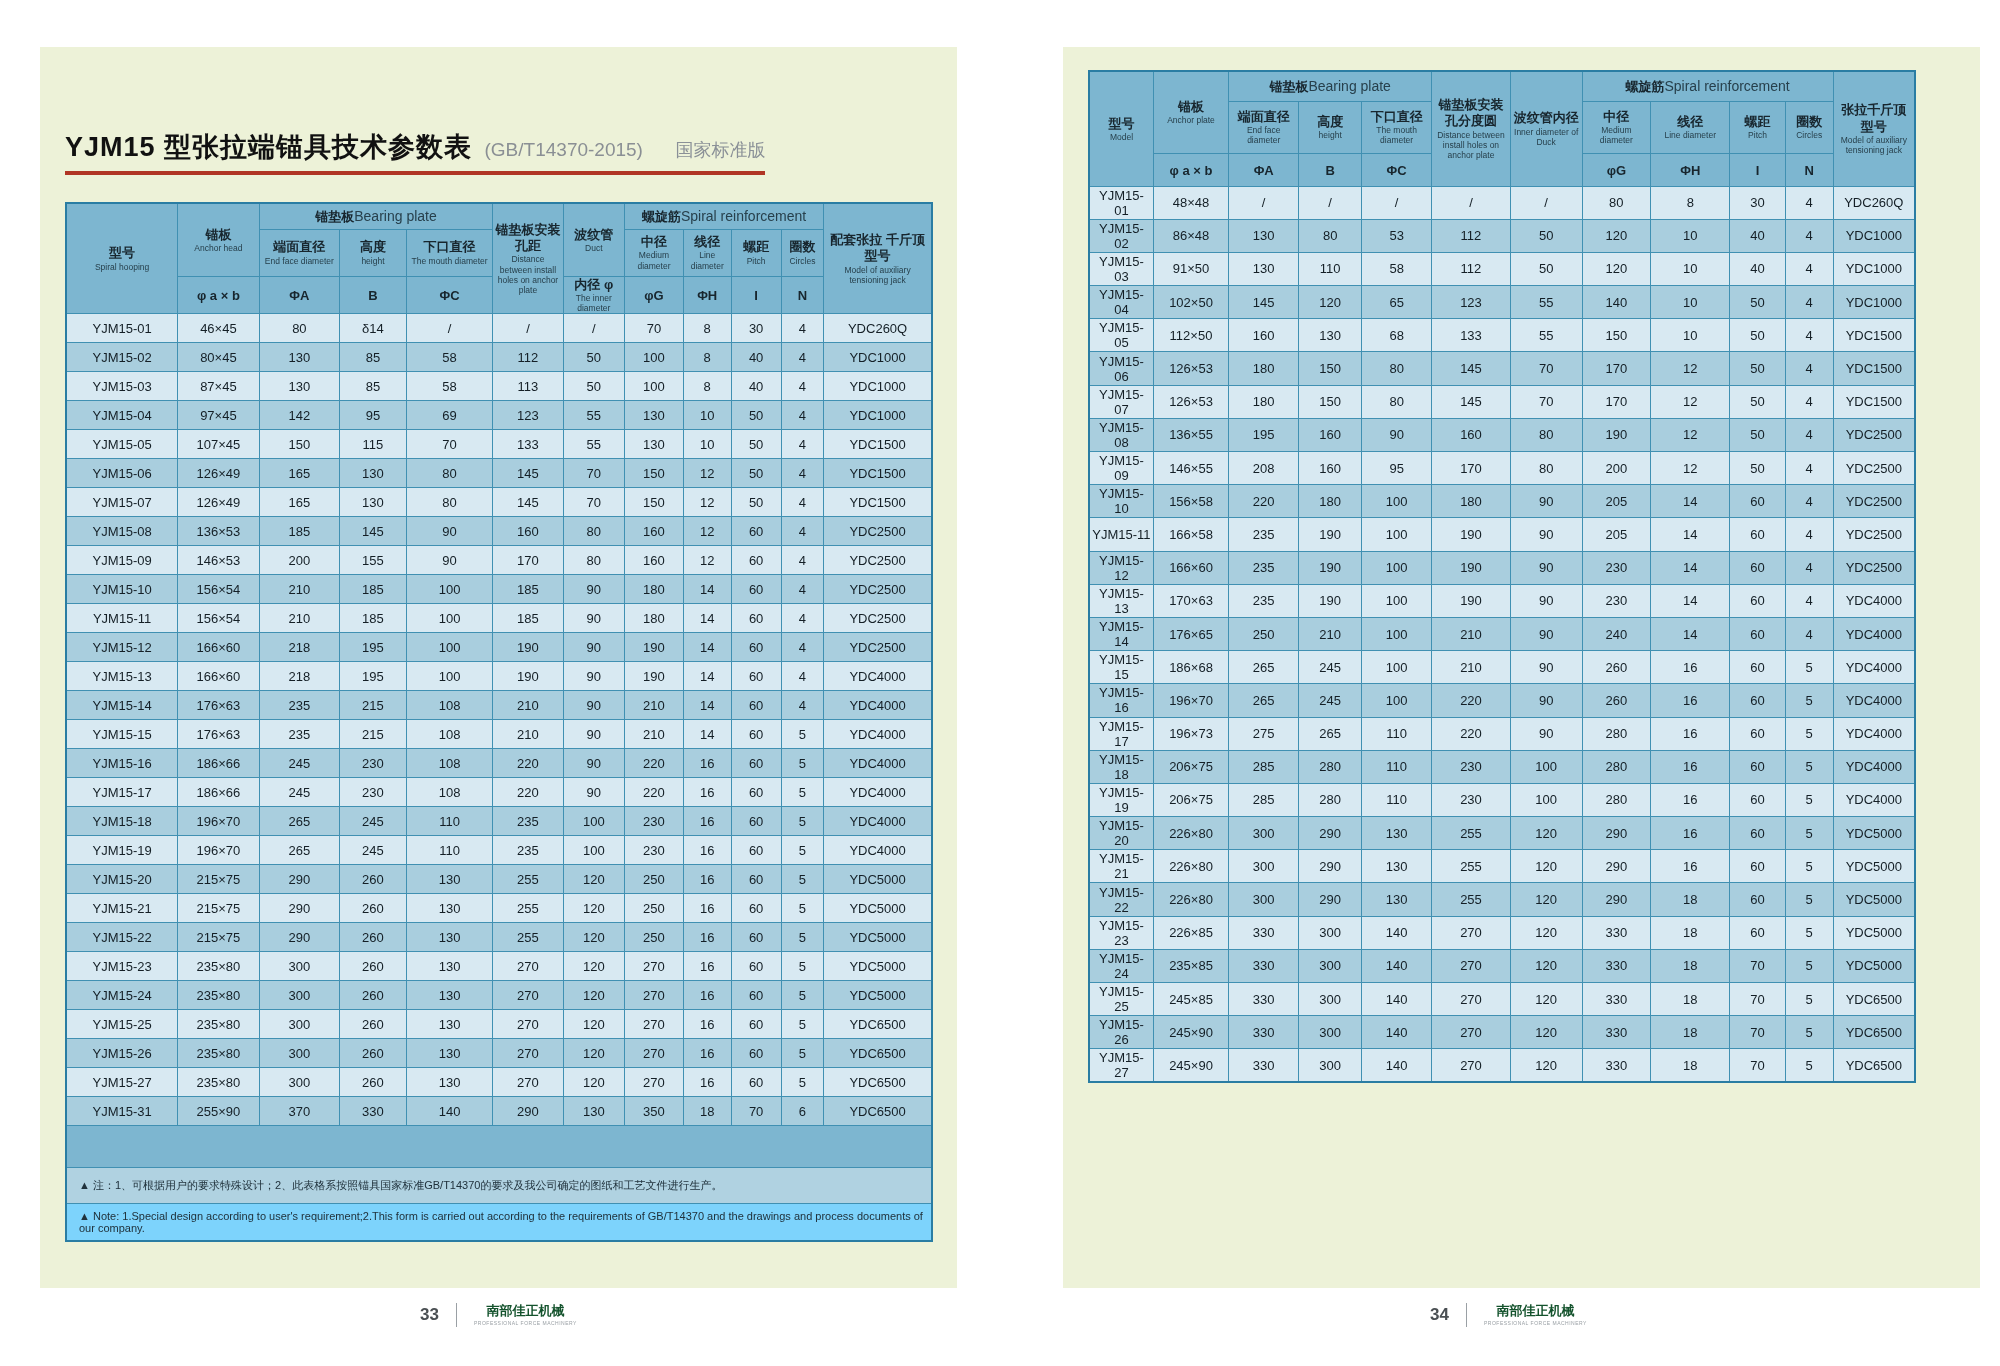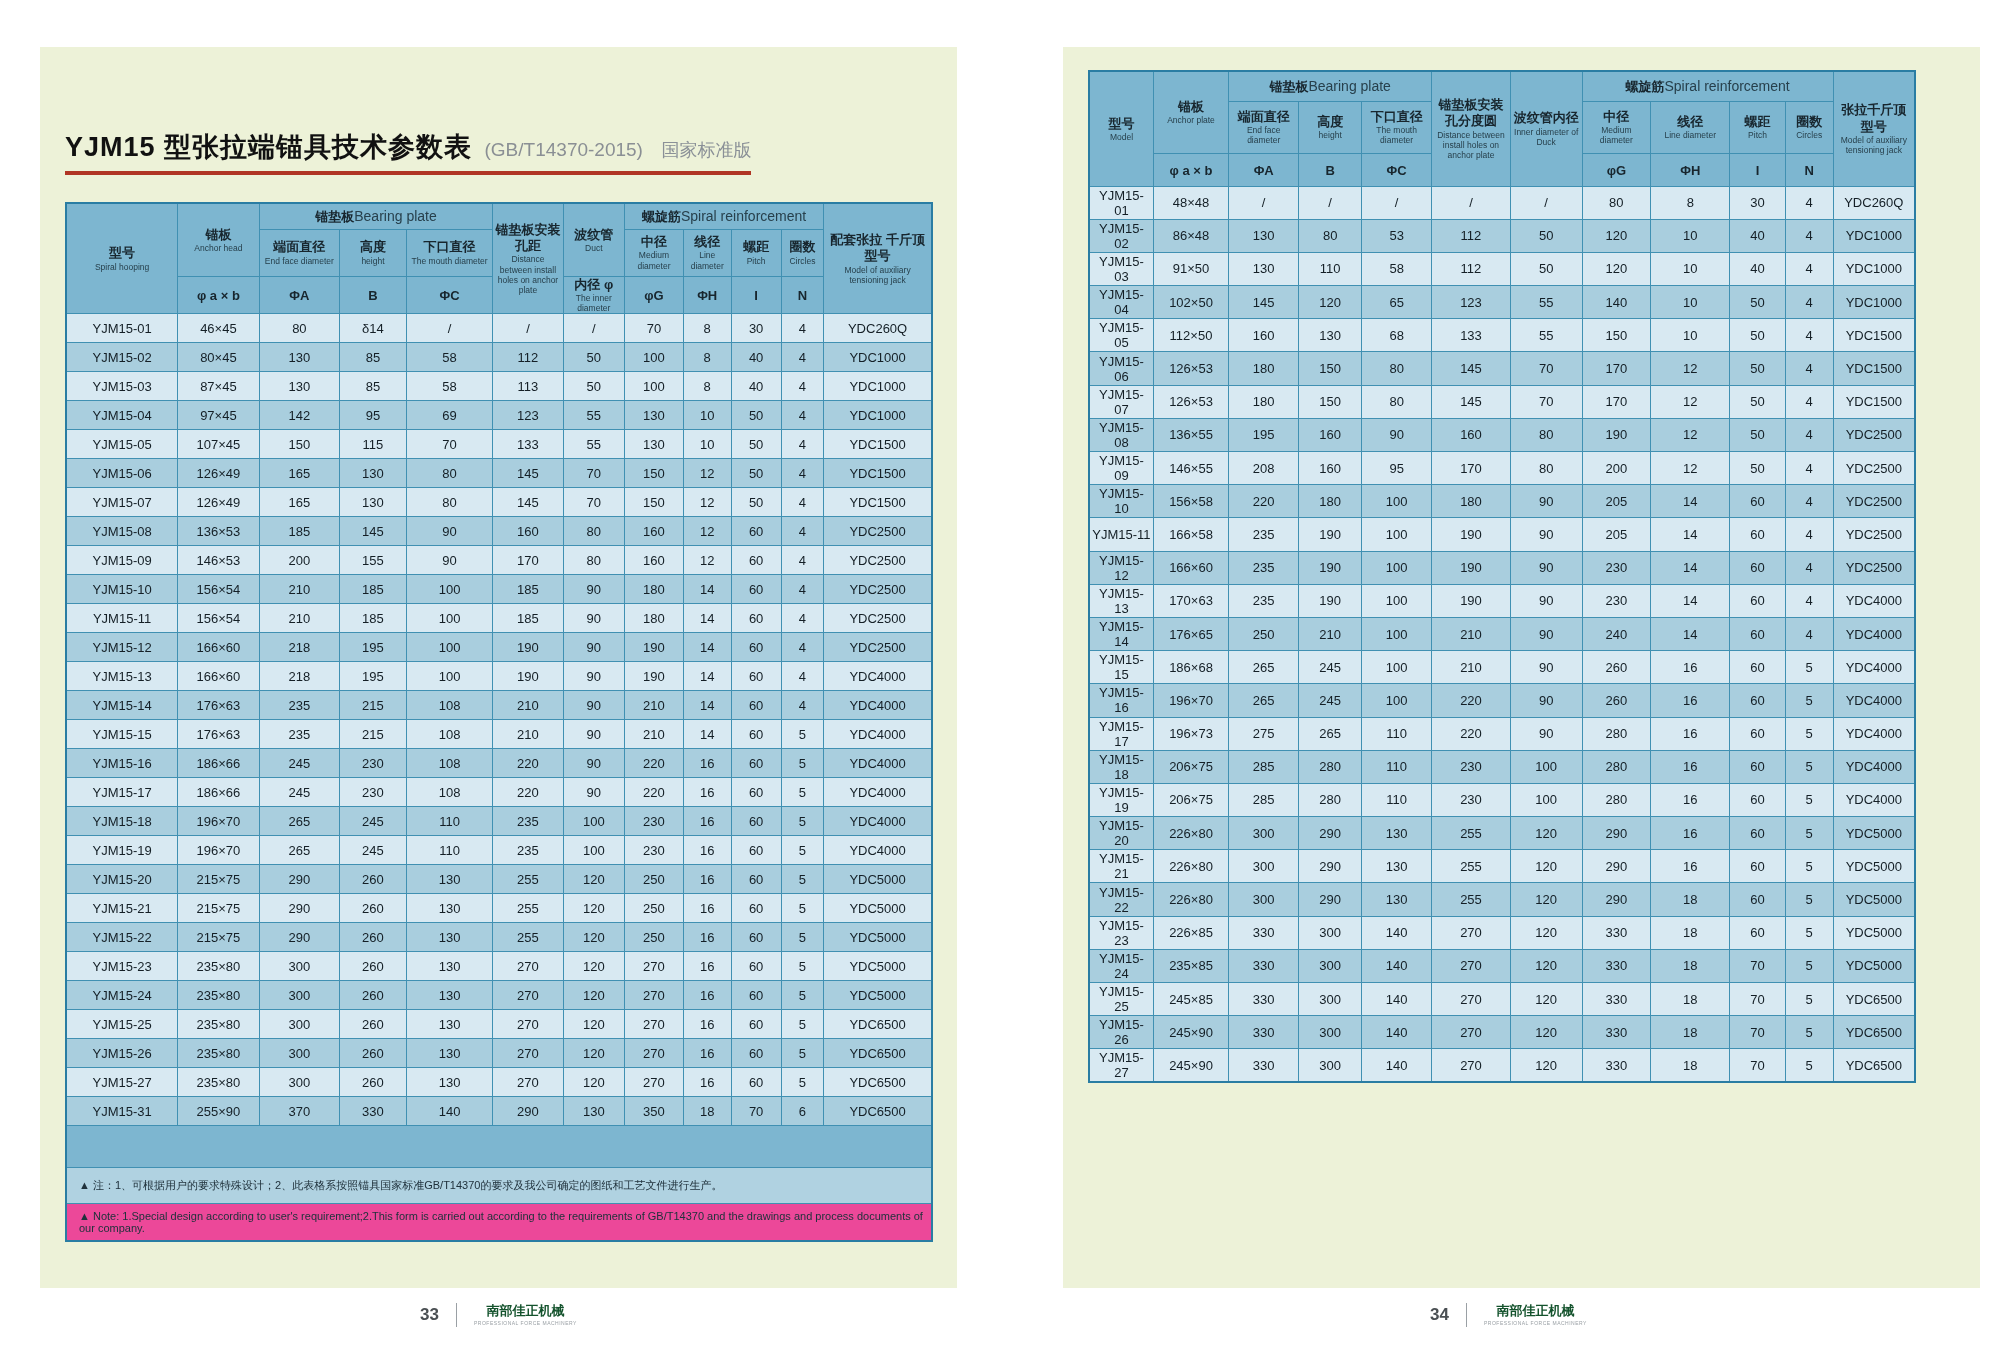--- a/index.html
+++ b/index.html
@@ -14,21 +14,21 @@
   }
   .page-left{left:40px;}
   .page-right{left:1063px;}
 
   .title-block{margin:0 25px 0 25px;}
   .page-left .title-block{padding-top:82px;}
   .page-right .title-block{padding-top:116px;}
   .title-line{display:inline-block;border-bottom:4px solid #b03524;padding-bottom:6px;white-space:nowrap;}
   .title-zh{font-size:27px;font-weight:bold;color:#111;letter-spacing:1px;}
   .title-std{font-size:19px;color:#8a8f94;margin-left:8px;}
-  .title-ver{font-size:18px;color:#8a9097;margin-left:14px;}
+  .title-ver{font-size:18px;color:#8a9097;margin-left:28px;}
   .subtitle{margin-top:5px;white-space:nowrap;}
   .subtitle-en{font-size:20px;font-weight:bold;color:#15191c;}
   .subtitle-note{font-size:10px;color:#9aa0a5;margin-left:8px;}
 
   table.spec{
     border-collapse:collapse;table-layout:fixed;
     margin:0 25px;background:#d8e9f2;
     border:2px solid #2a7da3;
   }
   .page-left table.spec{width:868px;margin-top:27px;}
@@ -51,21 +51,21 @@
   .page-right thead tr.r3 th{height:33px;}
 
   tbody.data td{font-size:13px;color:#141f26;}
   .page-left tbody.data tr{height:29px;}
   .page-right tbody.data tr{height:33.2px;}
   tbody.data tr:nth-child(odd){background:#d8e9f2;}
   tbody.data tr:nth-child(even){background:#a9cede;}
 
   tbody.extras tr.band-row td{background:#7db6d0;height:42px;}
   tbody.extras tr.note-zh td{background:#b0d2e1;height:36px;text-align:left;font-size:11px;padding-left:12px;color:#20323c;}
-  tbody.extras tr.note-en td{background:#ec4899;height:37px;text-align:left;font-size:11px;padding-left:12px;color:#20323c;}
+  tbody.extras tr.note-en td{background:#7dd3fc;height:37px;text-align:left;font-size:11px;padding-left:12px;color:#20323c;}
 
   .footer{
     position:absolute;top:1303px;width:917px;text-align:center;
   }
   .footer-left{left:40px;}
   .footer-right{left:1050px;}
   .footer-inner{display:inline-flex;align-items:center;gap:17px;}
   .page-num{font-size:17px;color:#4a4f53;font-weight:bold;}
   .footer-divider{width:1px;height:24px;background:#9aa0a5;}
   .brand{font-size:13px;font-weight:bold;color:#14532d;line-height:1.1;display:block;}

